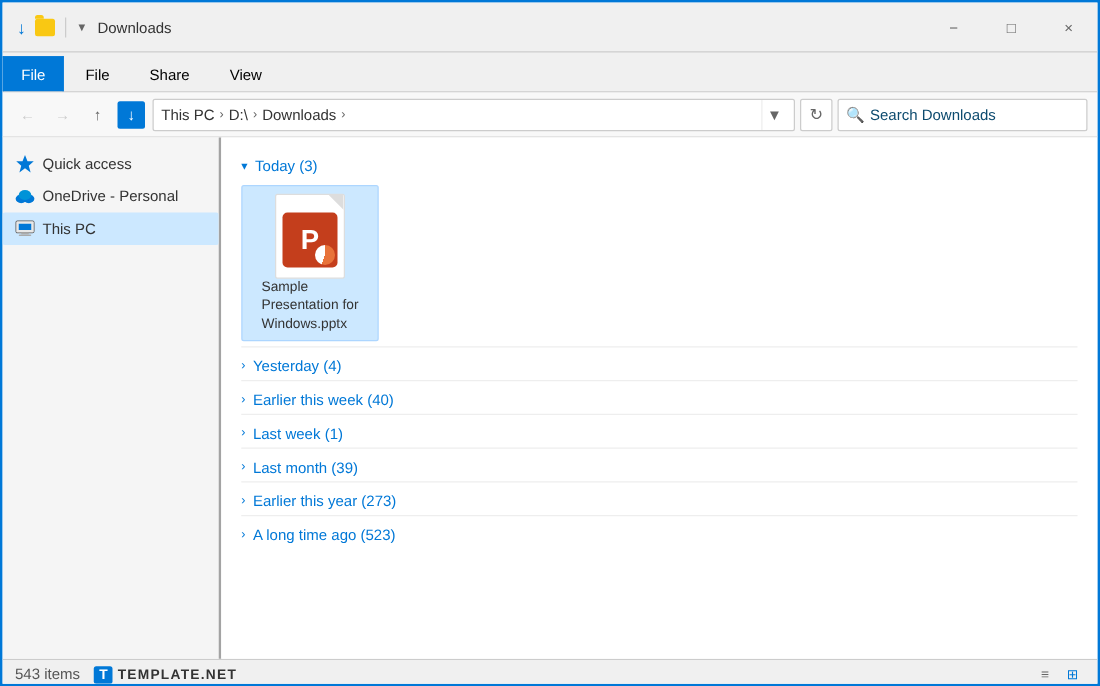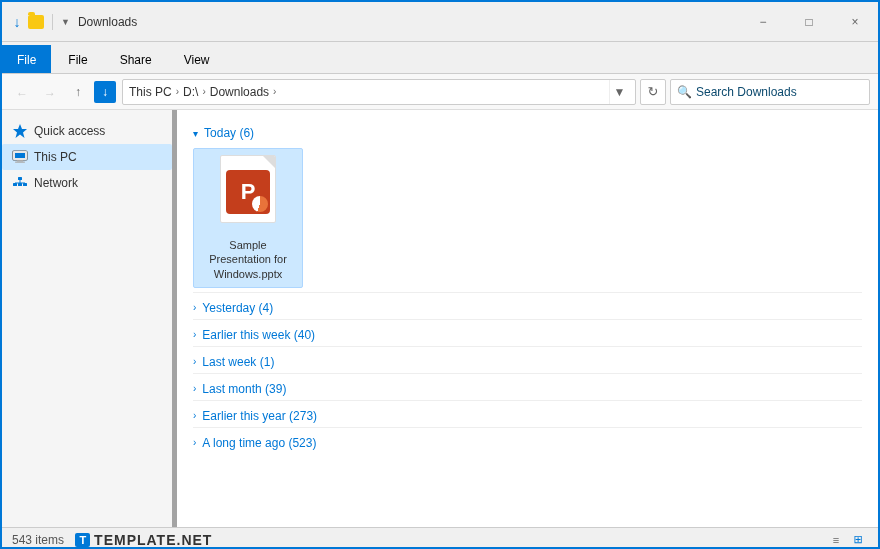--- a/index.html
+++ b/index.html
@@ -138,21 +138,21 @@
 
     
     .main-layout {
       display: flex;
       height: calc(549px - 40px - 32px - 36px - 24px);
     }
 
     
     .sidebar {
       width: 175px;
-      border-right: 5px solid #a3a3a3;
+      border-right: 2px solid #a3a3a3;
       padding: 8px 0;
       overflow-y: auto;
       background: #f5f5f5;
     }
     .sidebar-item {
       display: flex;
       align-items: center;
       padding: 5px 10px;
       gap: 6px;
       cursor: pointer;
@@ -242,22 +242,21 @@
       position: relative; z-index: 1;
     }
     .pptx-chart {
       position: absolute; right: 2px; bottom: 2px;
       width: 16px; height: 16px;
       border-radius: 50%;
       background: conic-gradient(#e8733a 0deg 200deg, #fff 200deg 360deg);
     }
     .file-name {
       font-size: 11px;
-      text-align: center;
-      margin-top: 15px;
+      margin-top: 0;
       color: #333;
       word-break: break-word;
       line-height: 1.3;
     }
 
     
     .status-bar {
       height: 24px;
       background: #f0f0f0;
       border-top: 1px solid #ccc;
@@ -347,54 +346,50 @@
 <div class="main-layout">
 
   <div class="sidebar">
     <div class="sidebar-item">
       <div class="sidebar-icon">
         <svg width="16" height="16" viewBox="0 0 16 16">
             <polygon points="8,1 10,6 15,6 11,9.5 12.5,15 8,11.5 3.5,15 5,9.5 1,6 6,6" fill="#0078d7"></polygon>
           </svg>
       </div>
       <span>Quick access</span>
+    </div>
+    <div class="sidebar-item">
+      <div class="sidebar-icon">
+        <svg width="16" height="12" viewBox="0 0 16 12">
+            <ellipse cx="5" cy="8" rx="4.5" ry="3.5" fill="#0078d7"></ellipse>
+            <ellipse cx="11" cy="8" rx="4.5" ry="3.5" fill="#0078d7"></ellipse>
+            <ellipse cx="8" cy="5" rx="5" ry="4" fill="#0093d8"></ellipse>
+          </svg>
+      </div>
+      <span>OneDrive - Personal</span>
     </div>
     <div class="sidebar-item active">
       <div class="sidebar-icon">
         <svg width="16" height="14" viewBox="0 0 16 14">
             <rect x="1" y="1" width="14" height="9" rx="1" fill="none" stroke="#555" stroke-width="1.2"></rect>
             <rect x="1" y="1" width="14" height="9" rx="1" fill="#e8e8e8"></rect>
             <rect x="3" y="3" width="10" height="5" fill="#0078d7"></rect>
             <rect x="5" y="10" width="6" height="1.5" fill="#aaa"></rect>
             <rect x="3" y="11.5" width="10" height="1.2" rx="0.6" fill="#aaa"></rect>
           </svg>
       </div>
       <span>This PC</span>
     </div>
-    <div class="sidebar-item">
-      <div class="sidebar-icon">
-        <svg width="16" height="14" viewBox="0 0 16 14">
-            <rect x="6" y="1" width="4" height="3" rx="0.5" fill="#0078d7"></rect>
-            <rect x="1" y="7" width="4" height="3" rx="0.5" fill="#0078d7"></rect>
-            <rect x="6" y="7" width="4" height="3" rx="0.5" fill="#0078d7"></rect>
-            <rect x="11" y="7" width="4" height="3" rx="0.5" fill="#0078d7"></rect>
-            <line x1="8" y1="4" x2="8" y2="7" stroke="#0078d7" stroke-width="1"></line>
-            <line x1="3" y1="7" x2="8" y2="7" stroke="#0078d7" stroke-width="1"></line>
-            <line x1="13" y1="7" x2="8" y2="7" stroke="#0078d7" stroke-width="1"></line>
-          </svg>
-      </div>
-      <span>Network</span>
-    </div>
   </div>
 
   <div class="content-area">
 
     <div class="group-header">
       <span class="group-arrow">▾</span>
-      <span>Today (6)</span>
+      <span>Today (3)</span>
     </div>
     <div class="file-grid">
       <div class="file-item">
         <div class="pptx-icon">
           <div class="pptx-inner">
             <span class="pptx-p">P</span>
             <div class="pptx-chart"></div>
           </div>
         </div>
         <div class="file-name">Sample<br>Presentation for<br>Windows.pptx</div>
@@ -433,20 +428,20 @@
 
   </div>
 </div>
 
 <div class="status-bar">
   <div>
     <span>543 items</span>
     
     <span style="margin-left:8px;display:inline-flex;align-items:center;gap:4px;">
       <span style="background:#0078d7;color:#fff;font-weight:bold;font-size:11px;padding:1px 4px;border-radius:2px;">T</span>
-      <span style="font-weight:bold;font-size:14px;color:#333;letter-spacing:1px;">TEMPLATE.NET</span>
+      <span style="font-weight:bold;font-size:11px;color:#333;letter-spacing:1px;">TEMPLATE.NET</span>
     </span>
   </div>
   <div class="status-right">
     <div class="view-btn">≡</div>
     <div class="view-btn active">⊞</div>
   </div>
 </div>
 
 </body></html>

